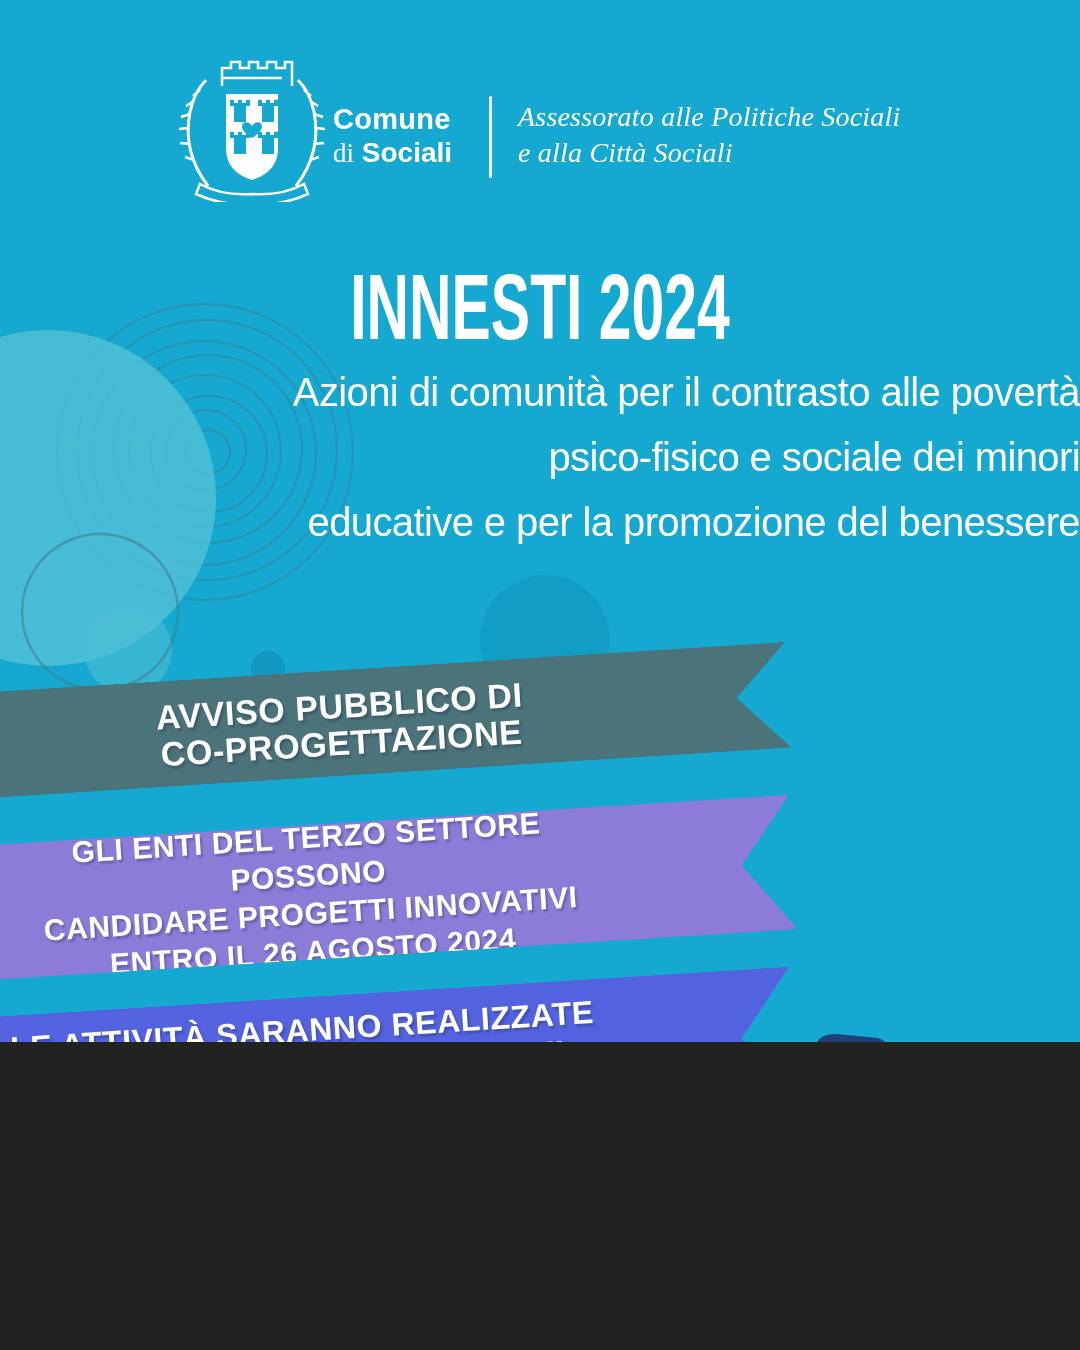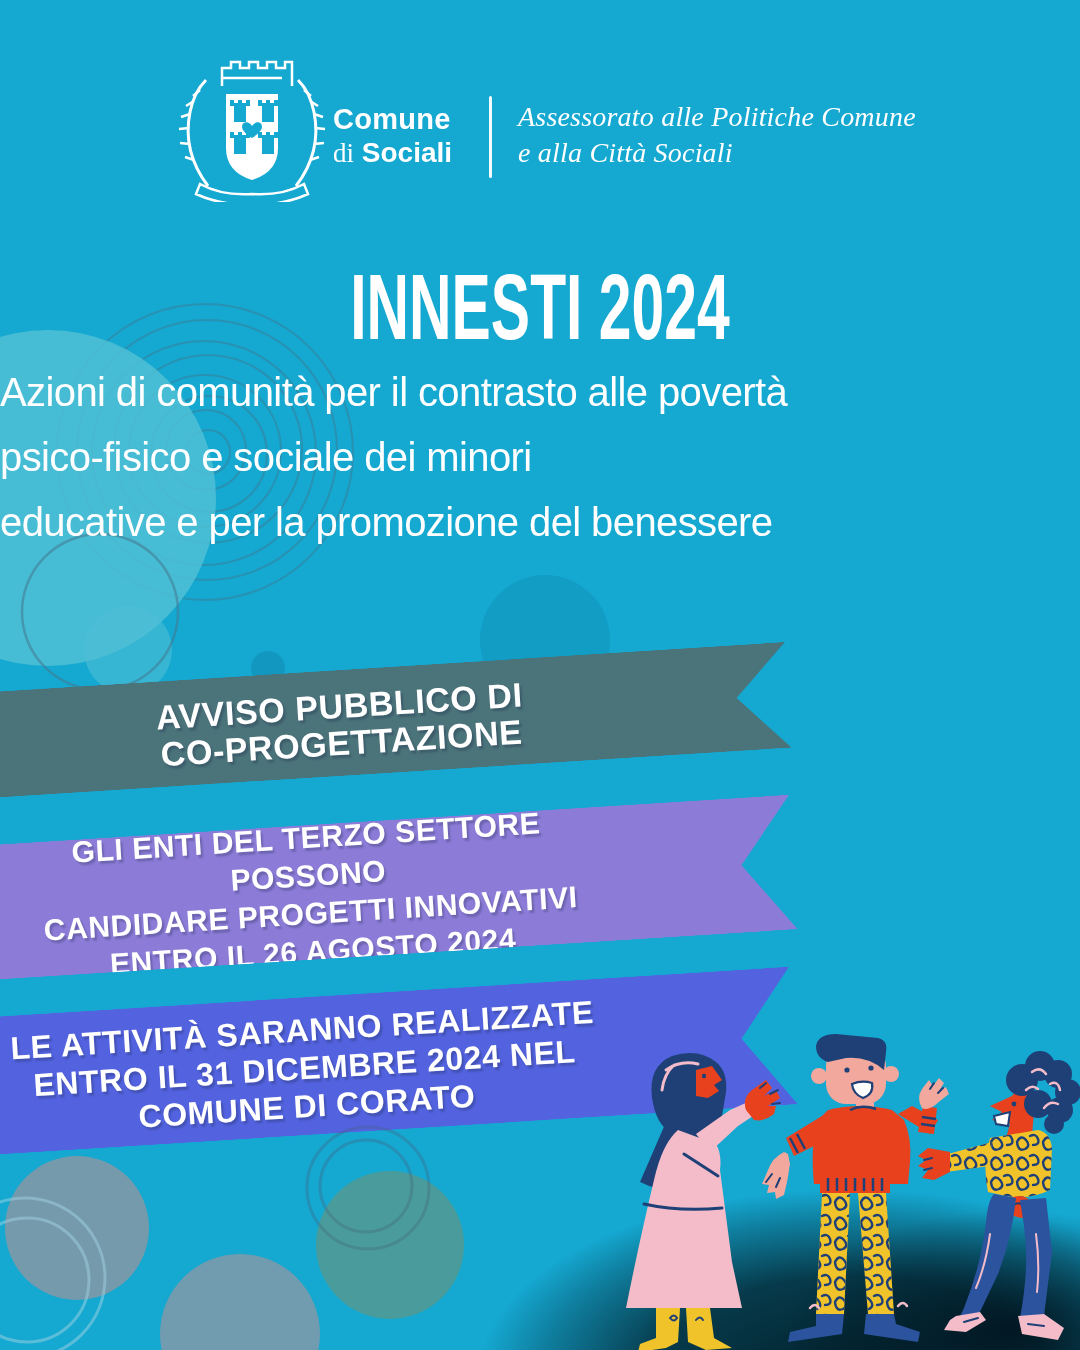--- a/index.html
+++ b/index.html
@@ -1,17 +1,17 @@
 <!DOCTYPE html>
 <html><head>
 <meta charset="utf-8">
 <style>
   html,body{margin:0;padding:0;background:#222;}
   .poster{
-    position:relative; width:1080px; height:1350px; overflow:hidden;
+    position:relative; width:1080px; height:1042px; overflow:hidden;
     background:#15A8D1;
     font-family:"Liberation Sans", sans-serif;
     color:#fff;
   }
   .poster *{box-sizing:border-box;}
   svg{display:block;}
   .bg-decor{position:absolute;left:0;top:0;z-index:0;}
   .shadow-blob{
     position:absolute; inset:0; z-index:1; pointer-events:none;
     background:
@@ -28,21 +28,21 @@
   .vdivider{position:absolute; left:489px; top:96px; width:3px; height:82px;
     background:rgba(255,255,255,.95); border-radius:2px; z-index:5;}
   .dept{position:absolute; left:518px; top:99px; z-index:5;
     font-family:"Liberation Serif", serif; font-style:italic;
     font-size:28px; line-height:36px; letter-spacing:.2px;}
   
   .title{position:absolute; left:0; right:0; top:262px; z-index:5; margin:0;
     text-align:center; font-size:92px; line-height:90px; font-weight:bold;
     letter-spacing:0; transform:scaleX(0.64); transform-origin:50% 50%;}
   .subtitle{position:absolute; left:0; right:0; top:360px; z-index:5;
-    text-align:left; font-size:40px; line-height:65px; font-weight:normal;
+    text-align:right; font-size:40px; line-height:65px; font-weight:normal;
     letter-spacing:-0.6px;}
   
   .ribbon{
     position:absolute; left:-10px; z-index:2;
     transform:rotate(-3.6deg); transform-origin:0 50%;
     clip-path:polygon(0 0, 100% 0, calc(100% - 52px) 50%, 100% 100%, 0 100%);
     display:flex; flex-direction:column; justify-content:center;
   }
   .ribbon .rtext{
     text-align:center; font-weight:bold; color:#fff; letter-spacing:.6px;
@@ -111,21 +111,21 @@
   </svg>
 
   <div class="org">
     <div class="l1">Comune</div>
     <div class="l2"><span class="di">di</span> <b>Sociali</b></div>
   </div>
 
   <div class="vdivider"></div>
 
   <div class="dept">
-    <div>Assessorato alle Politiche Comune</div>
+    <div>Assessorato alle Politiche Sociali</div>
     <div>e alla Città Sociali</div>
   </div>
 
   <h1 class="title">INNESTI 2024</h1>
   <div class="subtitle">
     <div>Azioni di comunità per il contrasto alle povertà</div>
     <div>psico-fisico e sociale dei minori</div>
     <div>educative e per la promozione del benessere</div>
   </div>
 

